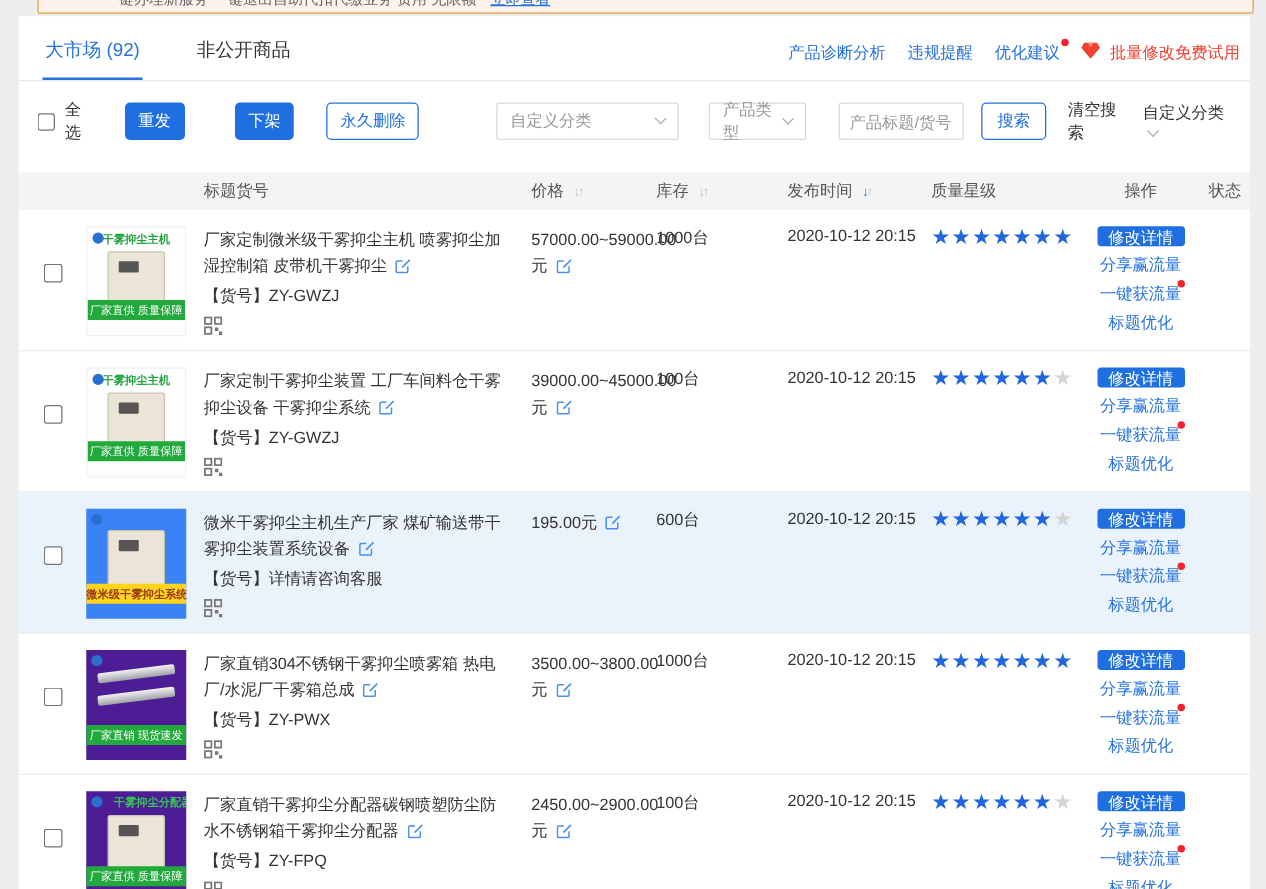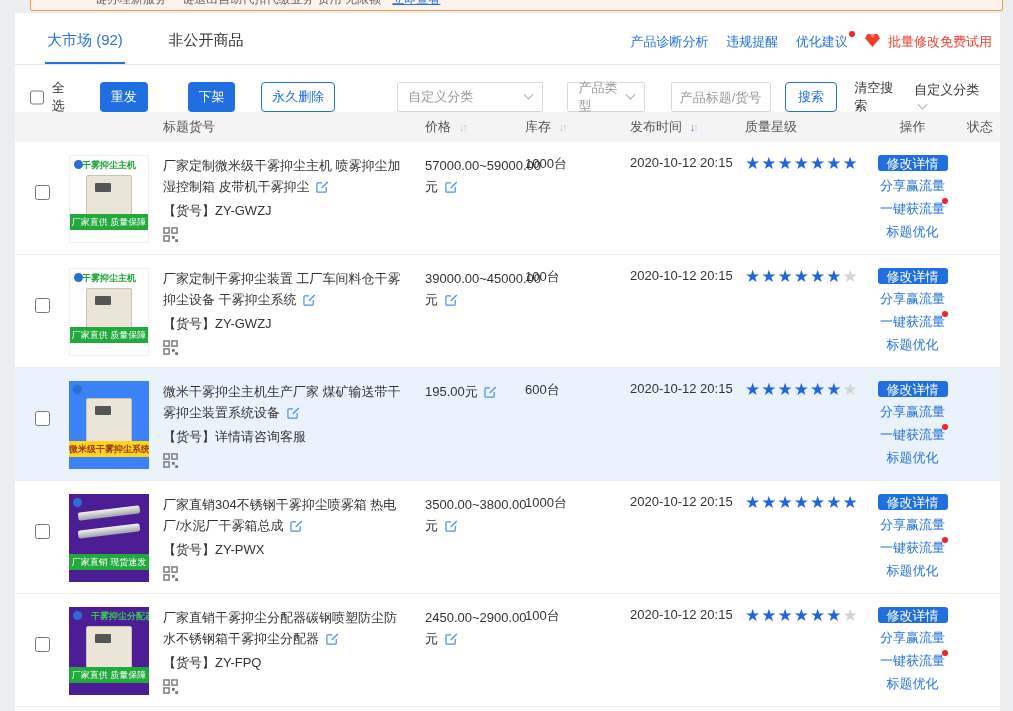--- a/index.html
+++ b/index.html
@@ -8,21 +8,21 @@
 
   
   .notice { position:absolute; left:30px; width:973px; top:-17px; height:28px;
     background:#fdf3ec; border:1px solid #e0a043; border-radius:2px; overflow:hidden;
     font-size:12px; color:#666; padding:7px 0 0 52px; white-space:nowrap; }
   .notice a { color:#2673dd; text-decoration:underline; margin-left:8px; }
 
   .card { position:absolute; left:15px; top:13px; width:985px; bottom:-40px; background:#fff; }
 
   
-  .tabs { position:relative; height:52px; border-bottom:1px solid #e8e8e8; padding:0 30px; }
+  .tabs { position:relative; height:52px; border-bottom:1px solid #e8e8e8; padding:0 19px; }
   .tab { display:inline-block; margin-right:38px; padding:18px 2px 13px; font-size:15px;
     color:#333; cursor:pointer; position:relative; }
   .tab.active { color:#2673dd; }
   .tab.active:after { content:""; position:absolute; left:0; right:0; bottom:-1px; height:2px; background:#2673dd; }
   .tab-links { position:absolute; right:8px; top:20px; font-size:13px; }
   .tab-links a { color:#2673dd; text-decoration:none; margin-left:14px; position:relative; }
   .tab-links .red-link { color:#f0402f; margin-left:4px; }
   .dot { position:absolute; top:-3px; right:-7px; width:6px; height:6px; border-radius:50%; background:#f5222d; }
   .gem { margin-left:14px; vertical-align:-1px; }
 
@@ -44,21 +44,21 @@
     margin-left:26px; font-family:inherit; font-size:13px; color:#333; }
   .inp::placeholder { color:#999; }
   .btn-search { width:57px; margin-left:14px; background:#fff; color:#1f6fe0; border:1px solid #1f6fe0; }
   .lnk-plain { color:#333; margin-left:17px; cursor:pointer; }
   .adv { color:#333; margin-left:12px; cursor:pointer; }
   .adv .chev { margin-left:5px; }
 
   
   .thead, .trow { display:grid;
     grid-template-columns:38px 110px 262px 100px 105px 115px 120px 95px 40px; }
-  .thead { height:30px; line-height:30px; background:#f4f4f5; color:#555; }
+  .thead { margin-top:26px; height:30px; line-height:30px; background:#f4f4f5; color:#555; }
   .thead .hc { white-space:nowrap; }
   .sort { font-size:11px; letter-spacing:-2px; color:#c3c6cc; margin-left:4px; }
   .sort .on { color:#2d7ff0; }
   .h-ops, .h-status { text-align:center; }
 
   .trow { border-bottom:1px solid #ececec; height:113px; padding-top:13px; }
   .trow.hl { background:#eaf3fc; }
   .c-check { padding:30px 0 0 20px; }
   .c-title { padding-right:24px; line-height:21px; }
   .c-price { padding-right:14px; line-height:21px; }

